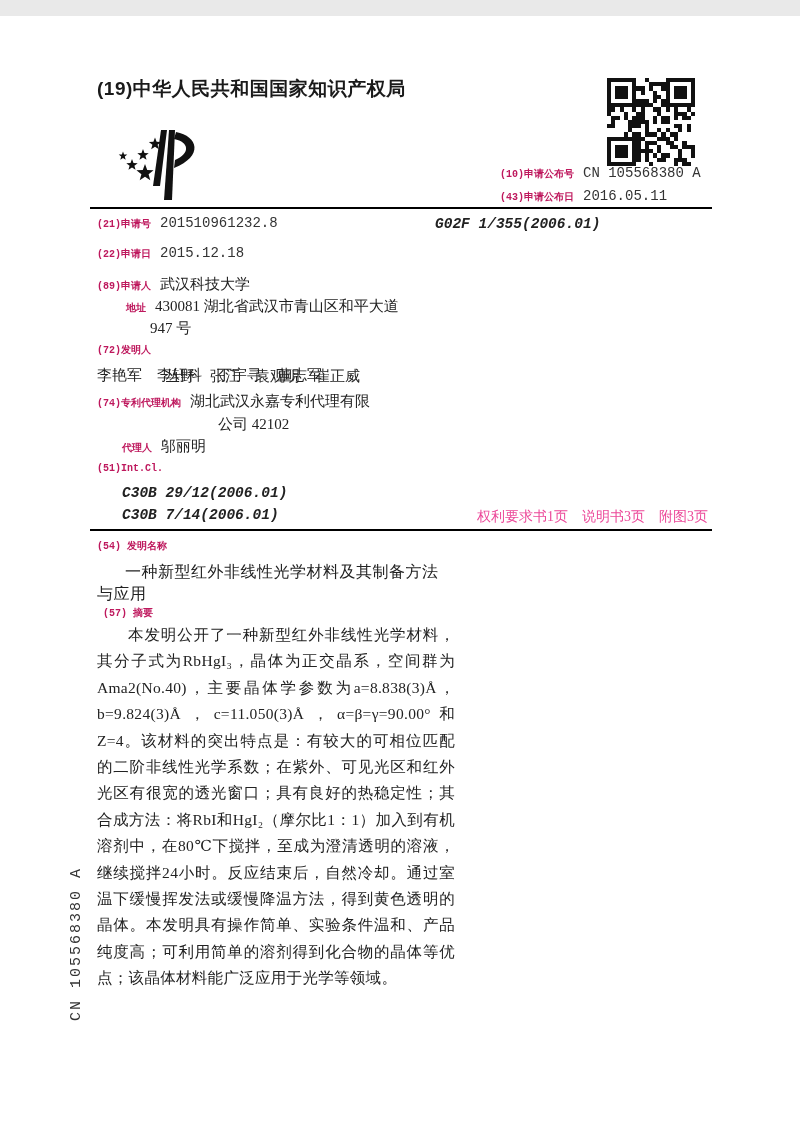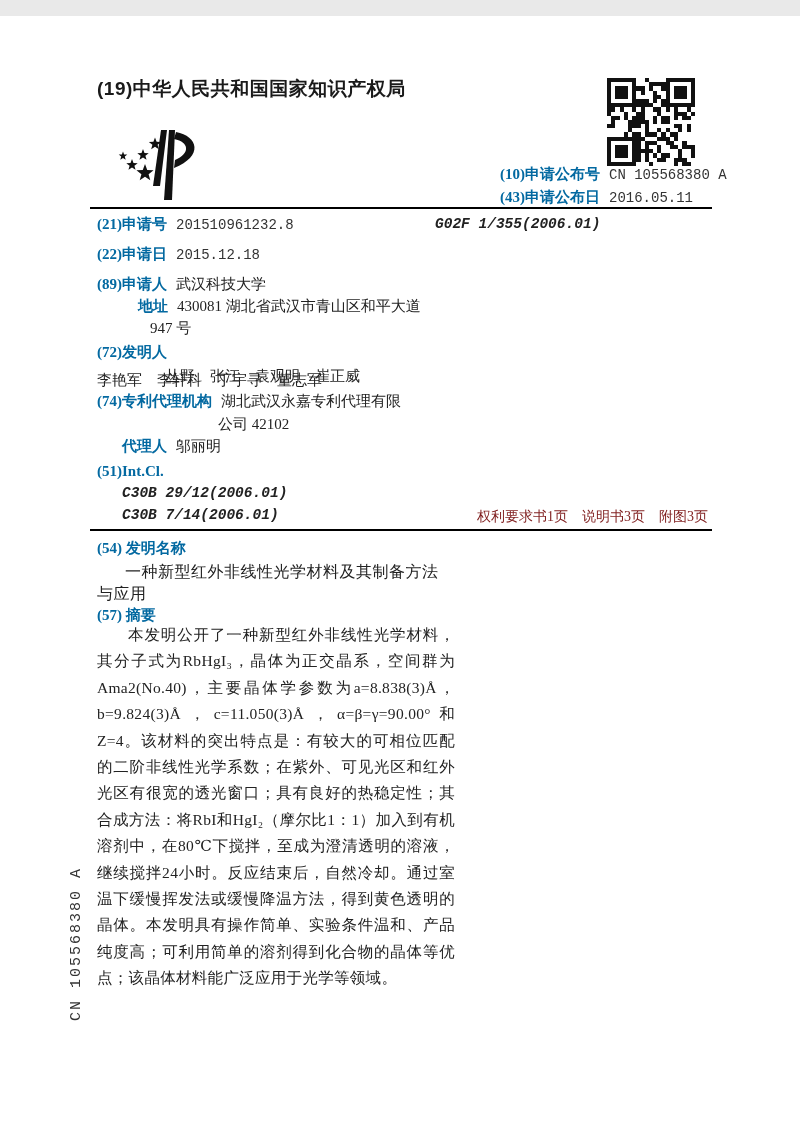--- a/index.html
+++ b/index.html
@@ -8,55 +8,55 @@
     width:800px;height:1131px;
     margin:16px auto;
     background:#ffffff;
     border-right:1px solid #c9c9c9;
     border-bottom:1px solid #c9c9c9;
     overflow:hidden;
     font-family:"Liberation Serif","DejaVu Serif",serif;
     color:#1a1a1a;
   }
   .abs{position:absolute;}
-  .lbl{font-family:Liberation Serif, serif;font-weight:bold;font-size:15px;color:#0369a1;}
+  .lbl{font-family:Liberation Mono, monospace;font-weight:bold;font-size:10px;color:#be185d;}
   .val-cn{font-family:"Liberation Serif","DejaVu Serif",serif;font-size:15px;color:#222;}
   .val-num{font-family:"Liberation Mono","DejaVu Sans Mono",monospace;font-size:14px;color:#333;}
   .ipc{font-family:"Liberation Mono","DejaVu Sans Mono",monospace;font-style:italic;font-weight:bold;font-size:14.5px;color:#222;}
   .row{display:flex;gap:9px;align-items:baseline;white-space:nowrap;}
 
   .office-line{left:97px;top:60px;font-family:"Liberation Sans","DejaVu Sans",sans-serif;font-weight:bold;font-size:19px;letter-spacing:0.5px;}
   .qr{left:607px;top:62px;width:88px;height:88px;}
   .logo{left:112px;top:106px;width:100px;height:95px;}
   .doc-type{left:280px;top:110px;font-family:"Liberation Sans","DejaVu Sans",sans-serif;font-weight:bold;font-size:27px;letter-spacing:1px;}
   .pub-no{left:500px;top:149px;}
   .pub-date{left:500px;top:172px;}
   .rule1{left:90px;top:191px;width:622px;height:2px;background:#000;}
   .rule2{left:90px;top:513px;width:622px;height:2px;background:#000;}
 
   .r21{left:97px;top:199px;}
   .g02f{left:435px;top:200px;}
   .r22{left:97px;top:229px;}
   .r71{left:97px;top:259px;}
-  .addr{left:138px;top:281px;}
+  .addr{left:126px;top:281px;}
   .addr2{left:150px;top:303px;}
   .r72{left:97px;top:327px;flex-direction:column;}
   .inv2{left:165px;top:351px;}
   .r74{left:97px;top:376px;}
   .agency2{left:218px;top:399px;}
   .agent{left:122px;top:421px;}
   .r51{left:97px;top:447px;}
   .code1{left:122px;top:469px;}
   .code2{left:122px;top:491px;}
-  .pages-info{right:92px;top:492px;font-size:14px;color:#7f1d1d;}
+  .pages-info{right:92px;top:492px;font-size:14px;color:#ec4899;}
 
   .t54{left:97px;top:523px;}
   .title1{left:125px;top:546px;font-size:16px;letter-spacing:0.5px;}
   .title2{left:97px;top:568px;font-size:16px;letter-spacing:0.5px;}
-  .t57{left:97px;top:590px;text-align:center;}
+  .t57{left:103px;top:590px;text-align:center;}
   .abstract{
     left:97px;top:606px;width:358px;
     font-size:15.5px;line-height:26.4px;
     text-align:justify;text-justify:inter-character;
     text-indent:2em;color:#222;letter-spacing:0.3px;
   }
   .vertical-num{
     left:68px;top:1005px;
     transform:rotate(-90deg);transform-origin:0 0;
     font-family:"Liberation Mono","DejaVu Sans Mono",monospace;

